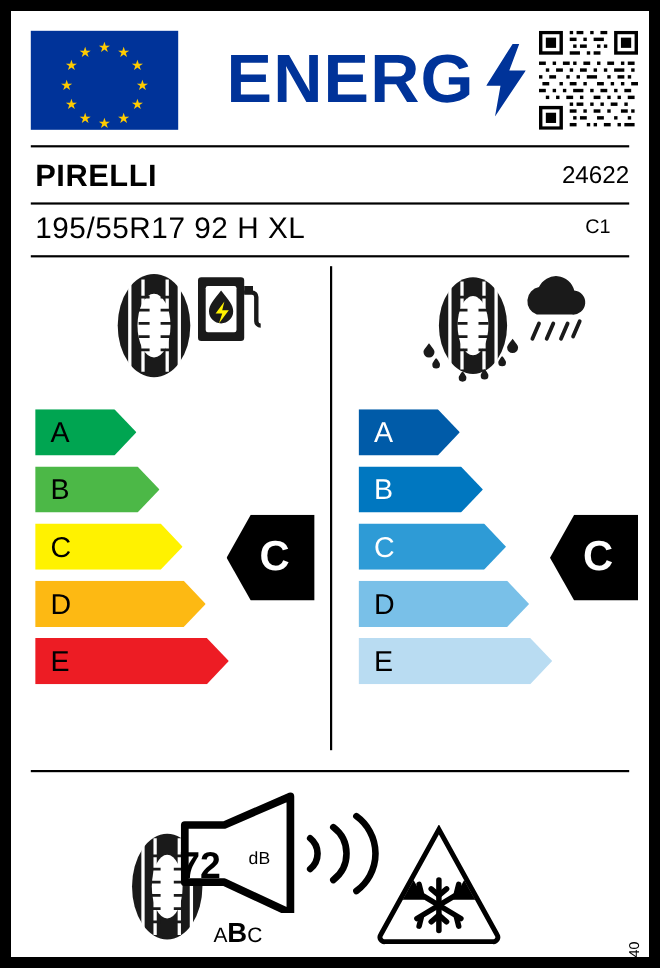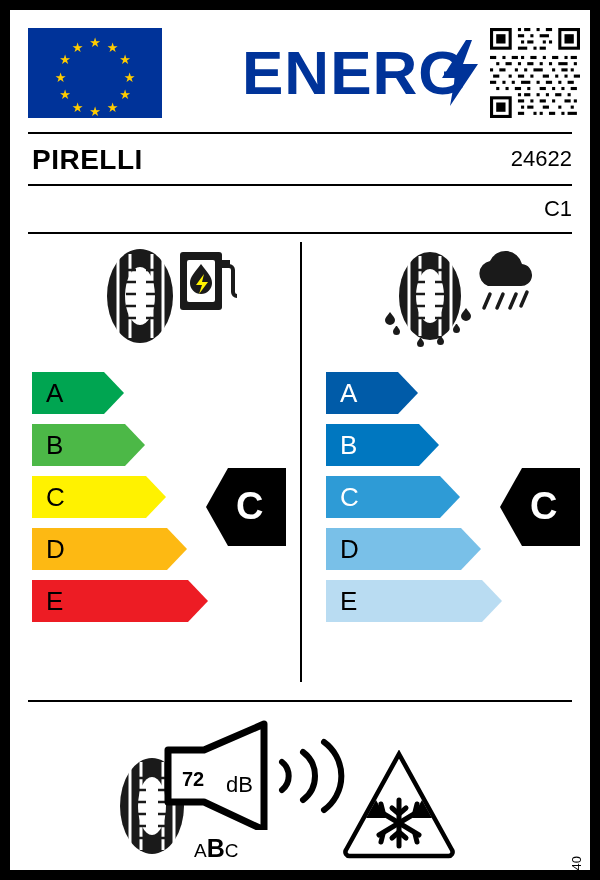--- a/index.html
+++ b/index.html
@@ -41,21 +41,20 @@
     text-align: center;
   }
   .energ-word {
     position: absolute;
     left: 196px; top: 27px;
     font-size: 62px;
     font-weight: bold;
     color: #003399;
     letter-spacing: 1px;
     line-height: 72px;
-    margin-left: 36px;
   }
   .bolt {
     position: absolute;
     left: 432px; top: 30px;
     width: 36px; height: 66px;
   }
   .qr {
     position: absolute;
     left: 480px; top: 18px;
     width: 90px; height: 90px;
@@ -91,22 +90,22 @@
   }
   .tyre-size {
     position: absolute;
     left: 22px; top: 182px;
     font-size: 27px;
     color: #000;
     letter-spacing: 0.5px;
   }
   .tyre-class {
     position: absolute;
-    right: 18px; top: 186px;
-    font-size: 22px;
+    right: 35px; top: 186px;
+    font-size: 18px;
     color: #000;
     text-align: left;
   }
 
   
   .vdiv {
     position: absolute;
     left: 290px; top: 232px;
     width: 2px; height: 440px;
     background: #000;
@@ -136,29 +135,29 @@
   .arrow-letter {
     position: absolute;
     color: #fff;
     font-size: 38px;
     font-weight: bold;
     left: 14px;
     top: 15px;
   }
   .db-value {
     position: absolute;
-    left: 172px; top: 758px;
-    font-size: 20px;
+    left: 153px; top: 758px;
+    font-size: 34px;
     font-weight: bold;
     color: #000;
   }
   .db-unit {
     position: absolute;
     left: 216px; top: 762px;
-    font-size: 22px;
+    font-size: 16px;
     color: #000;
     text-align: right;
   }
   .noise-class {
     position: absolute;
     left: 184px; top: 824px;
     font-size: 19px;
     color: #000;
     text-align: center;
   }
@@ -302,20 +301,21 @@
     </svg>
   </div>
 
   <div class="rule rule-1"></div>
 
   <div class="brand">PIRELLI</div>
   <div class="sku">24622</div>
 
   <div class="rule rule-2"></div>
 
+  <div class="tyre-size">195/55R17 92 H  XL</div>
   <div class="tyre-class">C1</div>
 
   <div class="rule rule-3"></div>
 
   <div class="vdiv"></div>
 
   <svg style="position:absolute; left:80px; top:236px; width:100px; height:100px;" viewBox="0 0 100 100">
     <ellipse cx="50" cy="50" rx="33" ry="47" fill="#1a1a1a"></ellipse>
     <ellipse cx="50" cy="50" rx="15" ry="29" fill="#ffffff"></ellipse>
     <g stroke="#ffffff" stroke-width="3">

